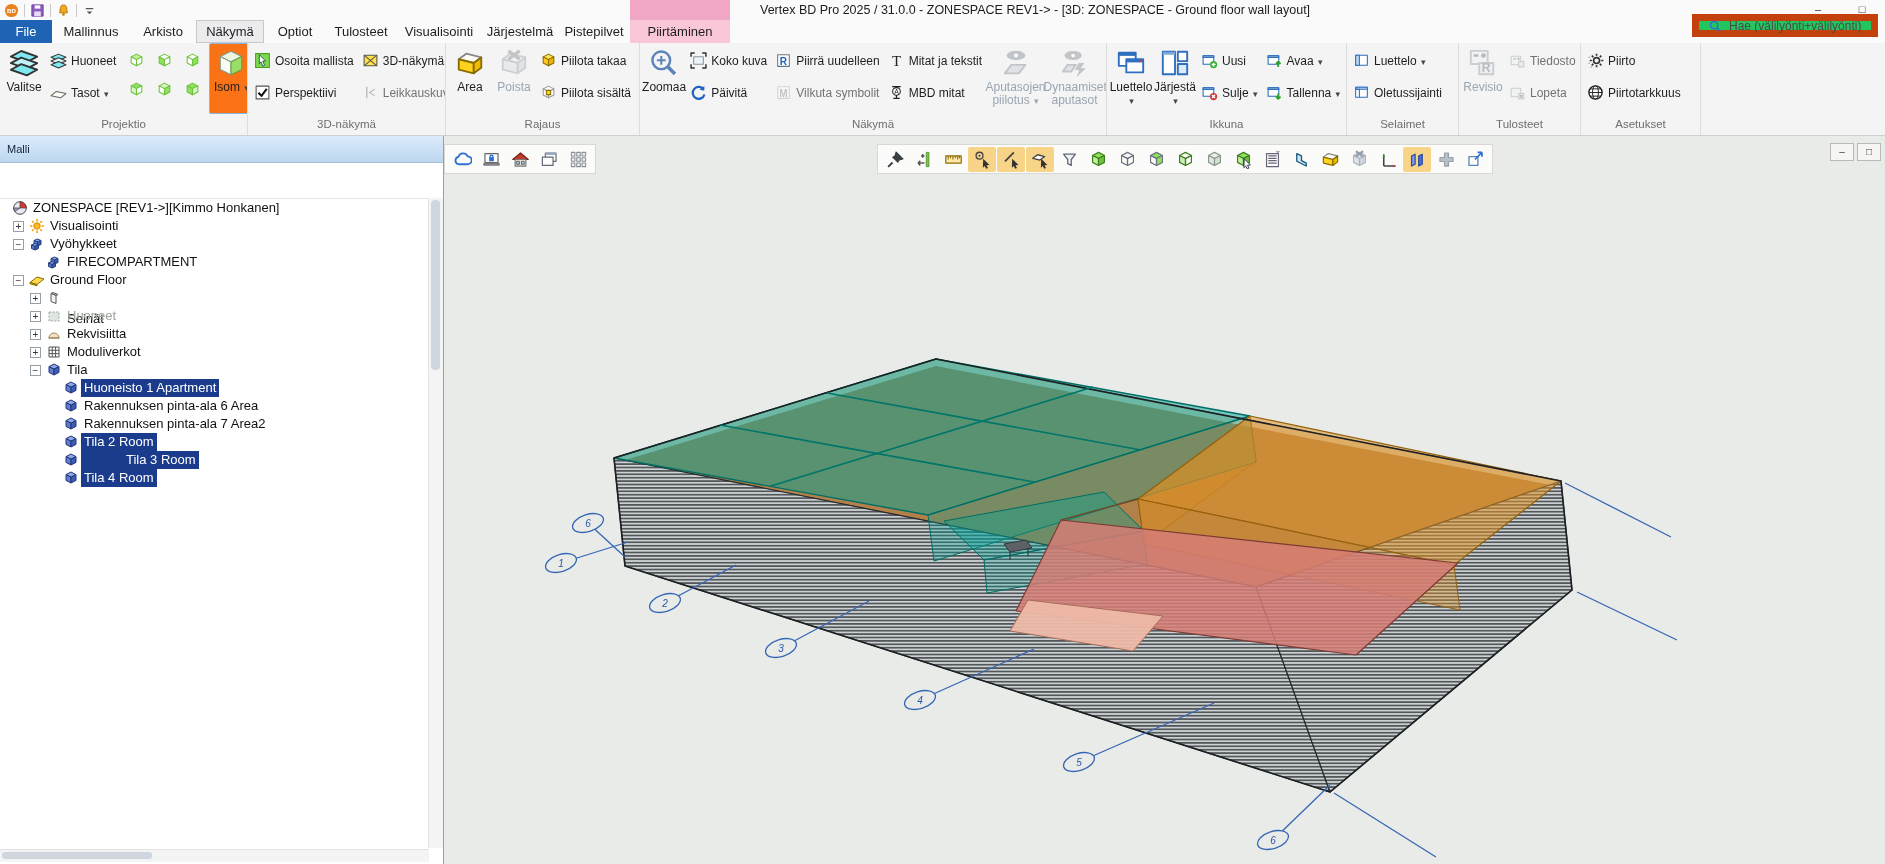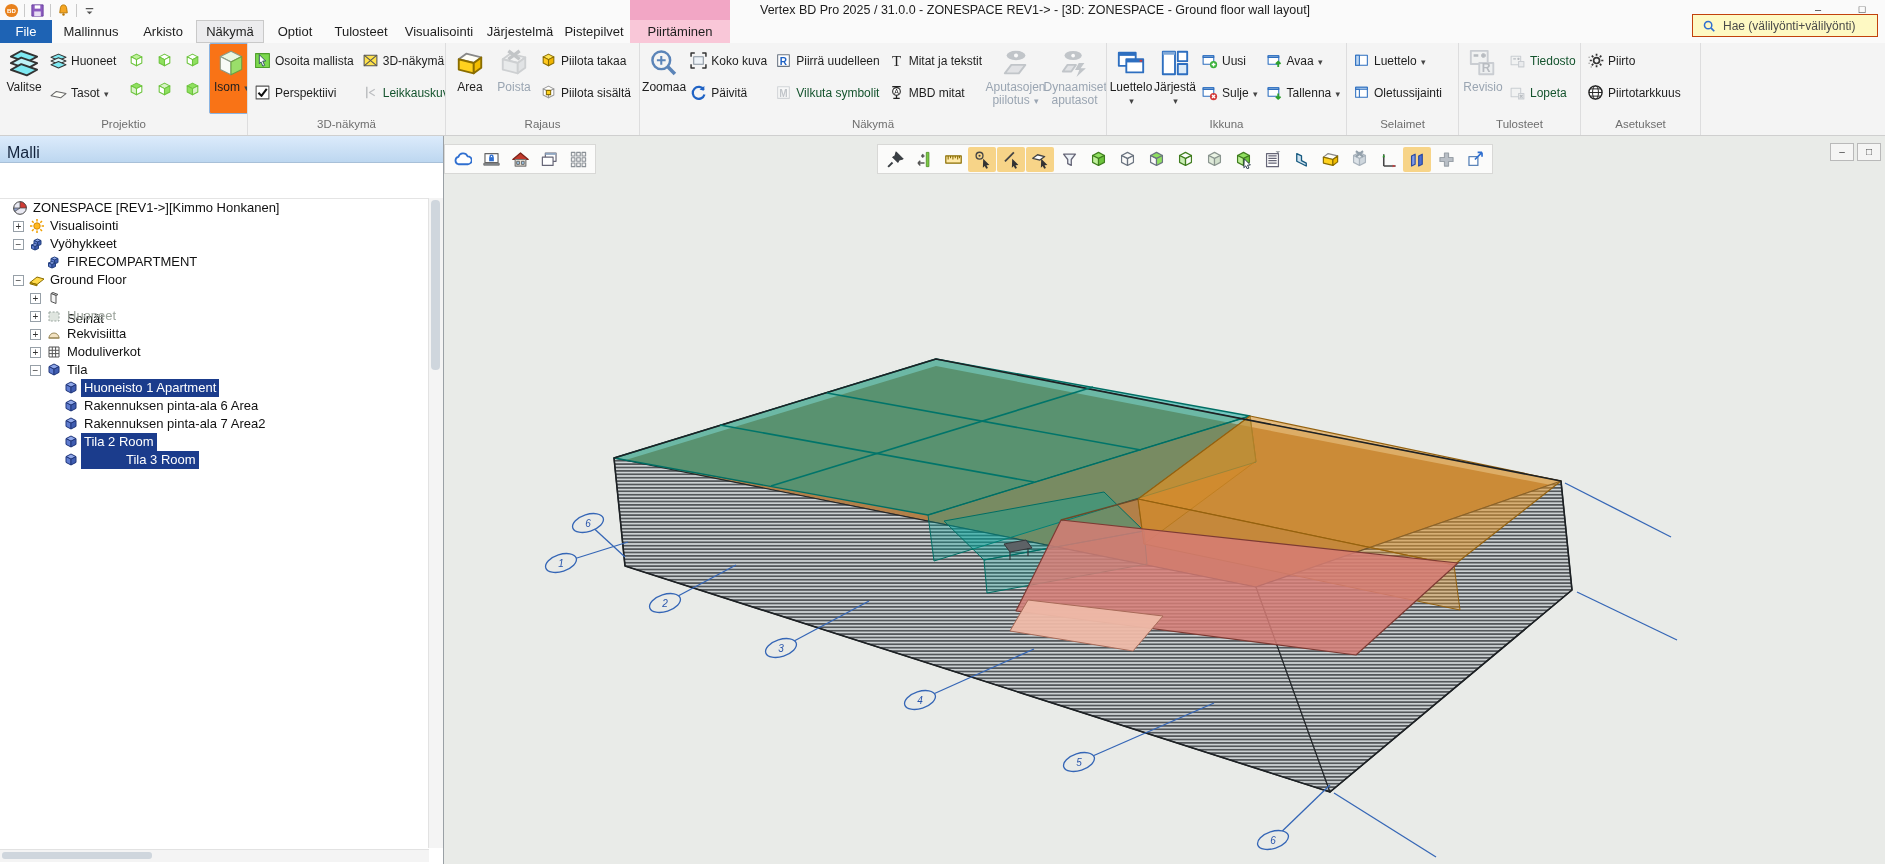--- a/index.html
+++ b/index.html
@@ -14,50 +14,50 @@
   .title{position:absolute;left:760px;top:0;height:20px;line-height:20px;font-size:12.5px;color:#1c1c1c;white-space:nowrap;}
   .winbtns{position:absolute;right:14px;top:2px;display:flex;gap:26px;}
   .winbtn{width:18px;height:15px;text-align:center;line-height:14px;font-size:11px;color:#333;}
   
   .tabrow{position:absolute;top:20px;left:0;right:0;height:23px;background:#fafafa;}
   .tab{display:inline-block;height:23px;line-height:23px;text-align:center;font-size:13px;color:#1e1e1e;vertical-align:top;}
   .tab.file{background:#1e63b4;color:#fff;}
   .tab.active{background:#ececee;box-shadow:inset 0 0 0 1px #c9c9c9;}
   .tab.contextual{background:#f9c7d8;}
   
-  .search{position:absolute;top:14px;left:1692px;width:186px;height:23px;background:#fef9c3;border:1px solid #c2410c;display:flex;align-items:center;box-sizing:border-box;}
+  .search{position:absolute;top:14px;left:1692px;width:186px;height:23px;background:#22c55e;border:7px solid #c2410c;display:flex;align-items:center;box-sizing:border-box;}
   .search .sic{width:14px;height:14px;margin:0 7px 0 9px;}
   .search .ph{font-size:12px;color:#4a4a4a;white-space:nowrap;}
   
   .ribbon{position:absolute;top:43px;left:0;right:0;height:92px;background:#f4f4f4;border-bottom:1px solid #cfcfcf;display:flex;}
   .rgroup{position:relative;border-right:1px solid #ddddde;box-sizing:border-box;overflow:hidden;flex:0 0 auto;}
   .rgroup:nth-child(1){width:248px}.rgroup:nth-child(2){width:198px}.rgroup:nth-child(3){width:194px}
   .rgroup:nth-child(4){width:467px}.rgroup:nth-child(5){width:240px}.rgroup:nth-child(6){width:112px}
   .rgroup:nth-child(7){width:122px}.rgroup:nth-child(8){width:120px}
   .grp-body{display:flex;align-items:flex-start;height:74px;padding:0 2px;}
   .grp-label{text-align:center;font-size:11.5px;color:#6e6e6e;height:16px;line-height:15px;}
   .btn-big{display:flex;flex-direction:column;align-items:center;padding:3px 3px 0;min-width:44px;height:71px;box-sizing:border-box;border:1px solid transparent;border-radius:2px;}
   .btn-big .bicon{width:30px;height:30px;margin-top:1px;}
   .btn-big .blabel{font-size:12px;color:#1e1e1e;text-align:center;line-height:13px;margin-top:3px;max-width:62px;}
   .btn-big.sel{background:#f97316;border-color:#8ab4e2;}
   .btn-big.dis .blabel{color:#9aa5b2;}
   .btn-big.dis .bicon{opacity:.55;filter:grayscale(.6);}
   .stackcol{display:flex;flex-direction:column;padding-top:5px;gap:7px;}
   .btn-sm{display:flex;align-items:center;gap:4px;height:25px;padding:0 4px;font-size:12px;color:#1e1e1e;white-space:nowrap;border-radius:2px;}
   .btn-sm .sicon{width:17px;height:17px;flex:0 0 auto;}
-  .btn-sm.dis{color:#14532d;}
+  .btn-sm.dis{color:#737373;}
   .btn-sm.dis .sicon{opacity:.55;filter:grayscale(.6);}
   .arr{font-size:9px;color:#444;margin-left:1px;}
   .dis .arr{color:#9aa5b2;}
   .cubegrid{display:grid;grid-template-columns:repeat(3,25px);grid-auto-rows:26px;gap:3px;padding:5px 4px 0;}
   .cubegrid .cell{width:25px;height:24px;display:flex;align-items:center;justify-content:center;}
   .cubegrid .cell svg{width:17px;height:17px;}
   
   .panel{position:absolute;top:136px;left:0;width:444px;bottom:0;background:#fff;border-right:1px solid #9aa0a5;box-sizing:border-box;}
-  .panel-header{height:26px;background:linear-gradient(#dcebfb,#bdd7f0);display:flex;align-items:flex-end;padding-left:7px;font-size:16px;color:#13233c;border-bottom:1px solid #a8c0d8;}
+  .panel-header{height:26px;background:linear-gradient(#dcebfb,#bdd7f0);display:flex;align-items:center;padding-left:7px;font-size:11px;color:#13233c;border-bottom:1px solid #a8c0d8;}
   .panel-filter{height:34px;display:flex;align-items:center;gap:5px;padding:0 7px;background:#fdfdfd;}
   .combo{flex:1;height:22px;border:1px solid #87a0b8;background:#fff;display:flex;align-items:center;padding:0 5px;font-size:13px;color:#222;box-sizing:border-box;}
   .combo .cv{flex:1;}
   .combo .chev{width:12px;height:12px;}
   .upbtn{width:24px;height:20px;display:flex;align-items:center;justify-content:center;}
   .upbtn svg{width:15px;height:13px;}
   .srchbtn{width:20px;height:20px;display:flex;align-items:center;justify-content:center;}
   .srchbtn svg{width:15px;height:15px;}
   .tree{position:absolute;top:62px;left:0;right:14px;bottom:16px;overflow:hidden;border-top:1px solid #e4e4e4;}
   .trow{height:18px;position:relative;font-size:13px;color:#111;}
@@ -633,20 +633,28 @@
             </svg></span>
           <span class="tlab" style="left: 81px;">Tila 2 Room</span>
         </div>
         <div class="trow seld">
           <span class="ticon" style="left: 63px;"><svg viewBox="0 0 16 16" width="100%" height="100%">
               <path d="M8 2 13 4.6 8 7.2 3 4.6Z" fill="#8fa7e8" stroke="#20367a" stroke-width="1" stroke-linejoin="round"></path>
               <path d="M3 4.6 8 7.2 8 13 3 10.4Z" fill="#5f7cd0" stroke="#20367a" stroke-width="1" stroke-linejoin="round"></path>
               <path d="M13 4.6 8 7.2 8 13 13 10.4Z" fill="#3f5cb0" stroke="#20367a" stroke-width="1" stroke-linejoin="round"></path>
             </svg></span>
           <span class="tlab" style="left: 81px; padding-left: 45px;">Tila 3 Room</span>
+        </div>
+        <div class="trow seld">
+          <span class="ticon" style="left: 63px;"><svg viewBox="0 0 16 16" width="100%" height="100%">
+              <path d="M8 2 13 4.6 8 7.2 3 4.6Z" fill="#8fa7e8" stroke="#20367a" stroke-width="1" stroke-linejoin="round"></path>
+              <path d="M3 4.6 8 7.2 8 13 3 10.4Z" fill="#5f7cd0" stroke="#20367a" stroke-width="1" stroke-linejoin="round"></path>
+              <path d="M13 4.6 8 7.2 8 13 13 10.4Z" fill="#3f5cb0" stroke="#20367a" stroke-width="1" stroke-linejoin="round"></path>
+            </svg></span>
+          <span class="tlab" style="left: 81px;">Tila 4 Room</span>
         </div>
       </div>
     <div class="vscroll">
         <div class="vthumb"></div>
       </div>
     <div class="hscroll">
         <div class="hthumb"></div>
       </div>
   </div>
 

